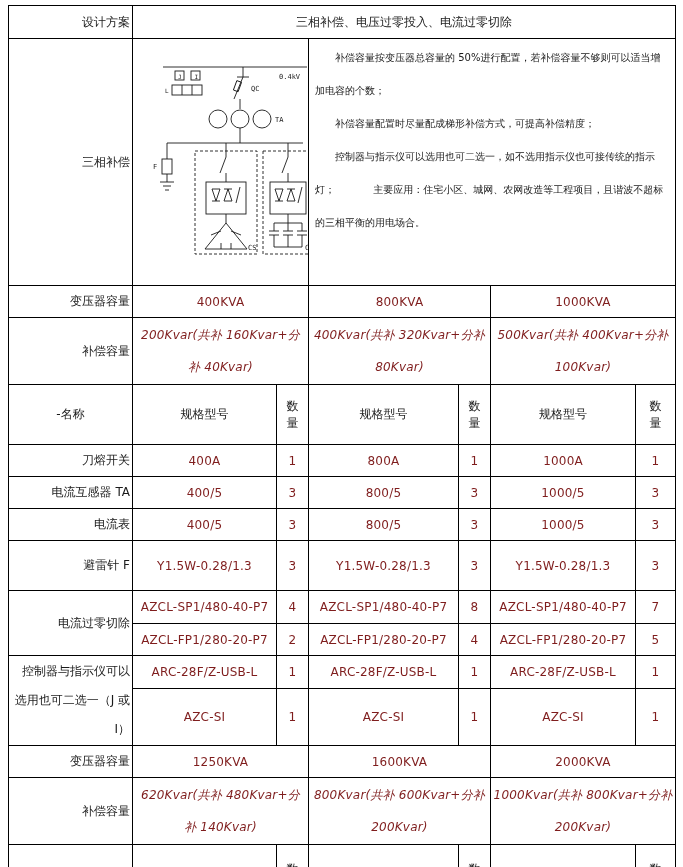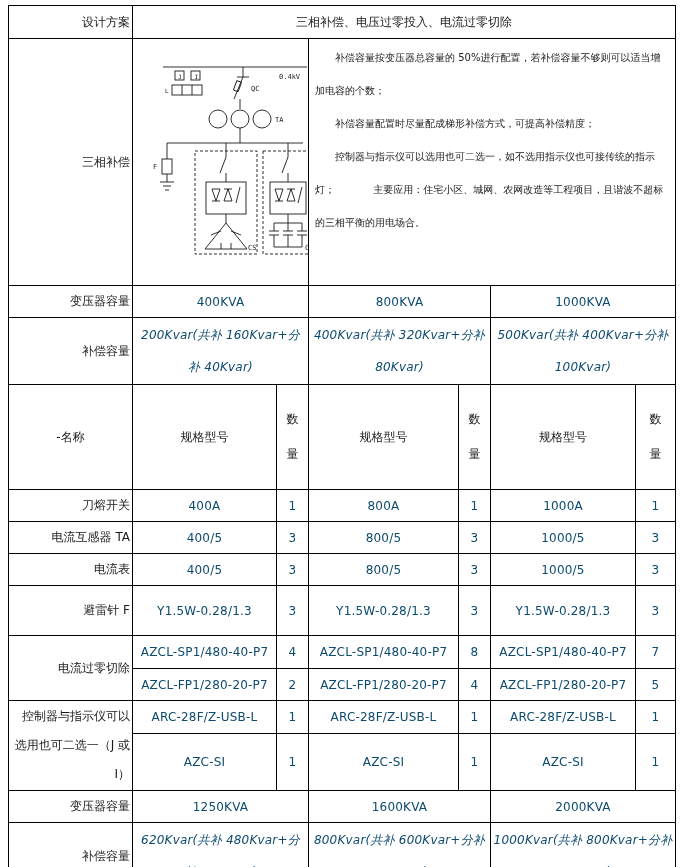--- a/index.html
+++ b/index.html
@@ -12,22 +12,22 @@
   table.main{
     border-collapse:collapse;table-layout:fixed;width:667px;
     background:#ffffff;
   }
   td{
     border:1px solid #000000;
     font-size:12px;text-align:center;vertical-align:middle;
     padding:1px 2px;overflow:hidden;
   }
   .label-cell{line-height:29px;text-align:right;}
-  .latin{color:#0c4a6e;letter-spacing:0.2px;}
-  .qty-head-inner{width:15px;margin:16px auto;word-break:break-all;line-height:35px;}
+  .latin{color:#7f1d1d;letter-spacing:0.2px;}
+  .qty-head-inner{width:15px;margin:4px auto;word-break:break-all;line-height:17px;}
   .wrap2{line-height:32px;font-style:italic;}
   .notes-cell{
     text-align:left;vertical-align:top;padding:2px 8px 2px 6px;
   }
   .notes-cell p{
     margin:0;text-indent:2em;line-height:33px;font-size:10px;
     white-space:pre-wrap;word-break:break-all;
   }
   .diagram-cell{padding:12px;vertical-align:top;}
   svg .ln{stroke:#1a1a1a;stroke-width:0.9;fill:none;}

